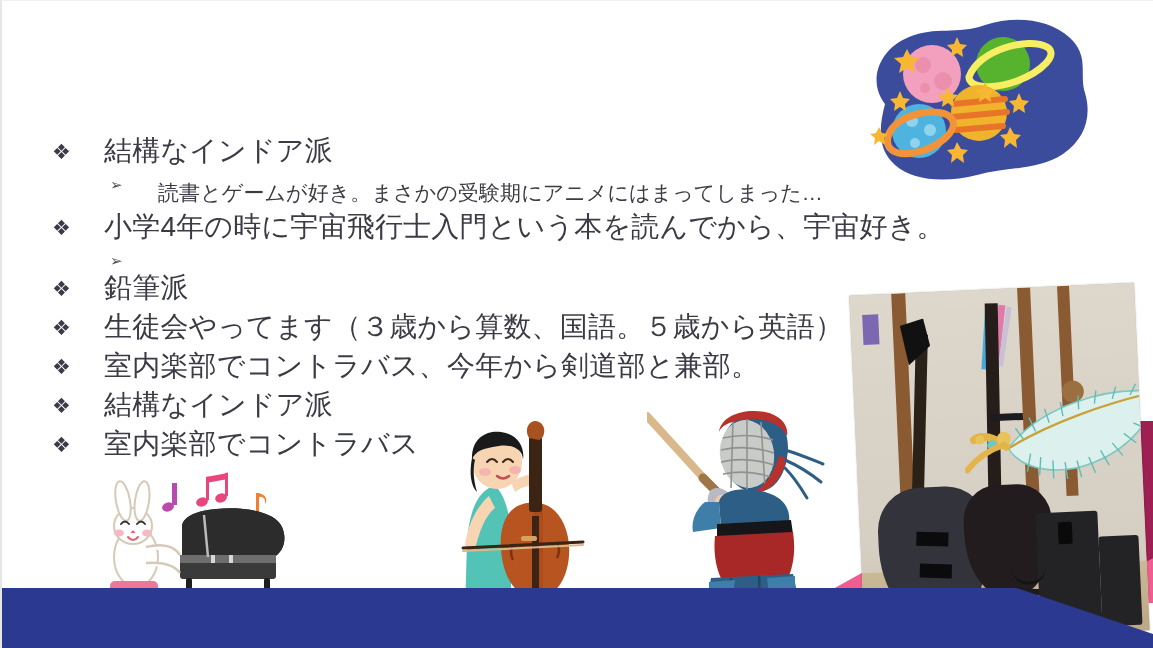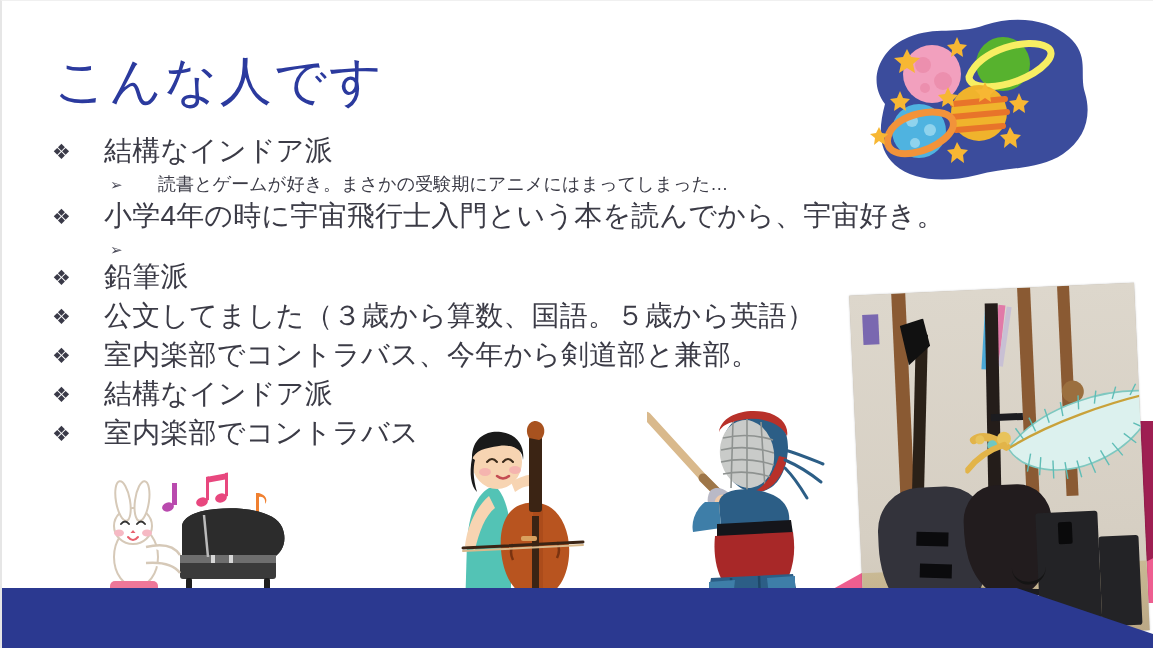--- a/index.html
+++ b/index.html
@@ -111,23 +111,24 @@
     flex: 1 1 auto;
     color: #3B3B46;
     white-space: nowrap;
   }
   .lvl1 .b-text {
     font-size: 28px;
     line-height: 1.32;
     letter-spacing: 0.2px;
   }
   .lvl2 .b-text {
-    font-size: 18px;
+    font-size: 21px;
     line-height: 1.35;
     letter-spacing: 0.1px;
+    margin-top: 7px;
   }
 
   
   .space-art {
     position: absolute;
     left: 855px;
     top: 8px;
     width: 245px;
     height: 175px;
   }
@@ -213,21 +214,20 @@
 </style>
 </head>
 <body>
 
 <div id="slide">
 
   <div class="shape-maroon"></div>
   <div class="shape-pink-tri"></div>
   <div class="shape-pink-right"></div>
 
-  <div class="title">こんな人です</div>
 
   <div class="bullets">
 
     <div class="b-row lvl1">
       <span class="b-mark">❖</span>
       <span class="b-text">結構なインドア派</span>
     </div>
 
     <div class="b-row lvl2">
       <span class="b-mark">➢</span>
@@ -243,21 +243,21 @@
       <span class="b-mark">➢</span>
     </div>
 
     <div class="b-row lvl1">
       <span class="b-mark">❖</span>
       <span class="b-text">鉛筆派</span>
     </div>
 
     <div class="b-row lvl1">
       <span class="b-mark">❖</span>
-      <span class="b-text">公文してました（３歳から算数、国語。５歳から英語）</span>
+      <span class="b-text">生徒会やってます（３歳から算数、国語。５歳から英語）</span>
     </div>
 
     <div class="b-row lvl1">
       <span class="b-mark">❖</span>
       <span class="b-text">室内楽部でコントラバス、今年から剣道部と兼部。</span>
     </div>
 
     <div class="b-row lvl1">
       <span class="b-mark">❖</span>
       <span class="b-text">結構なインドア派</span>

